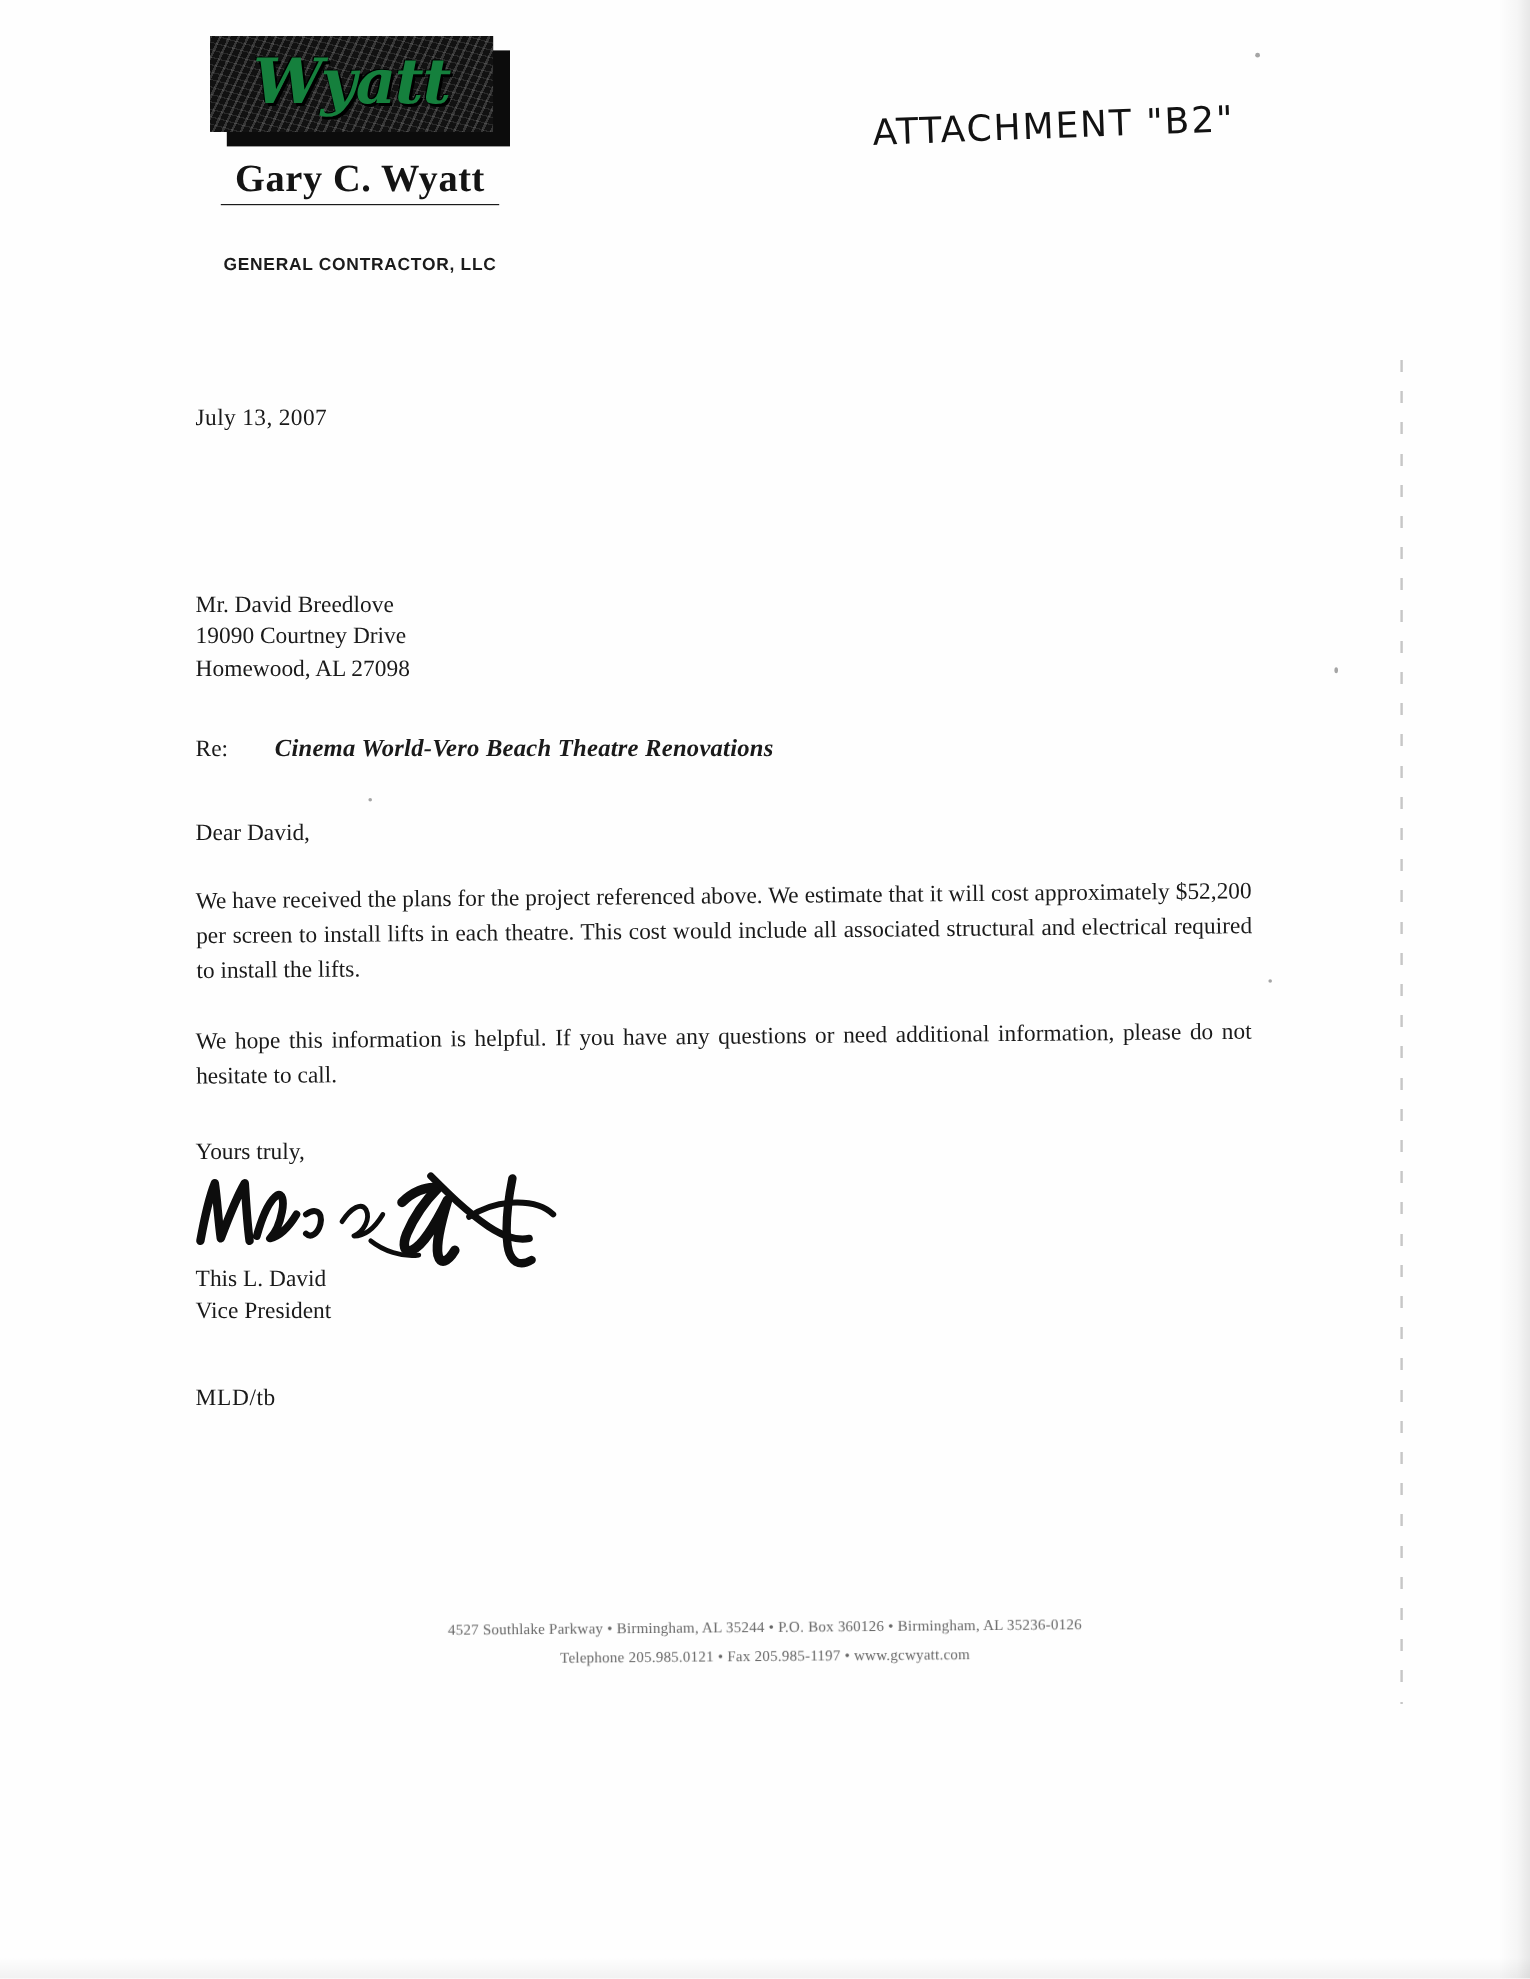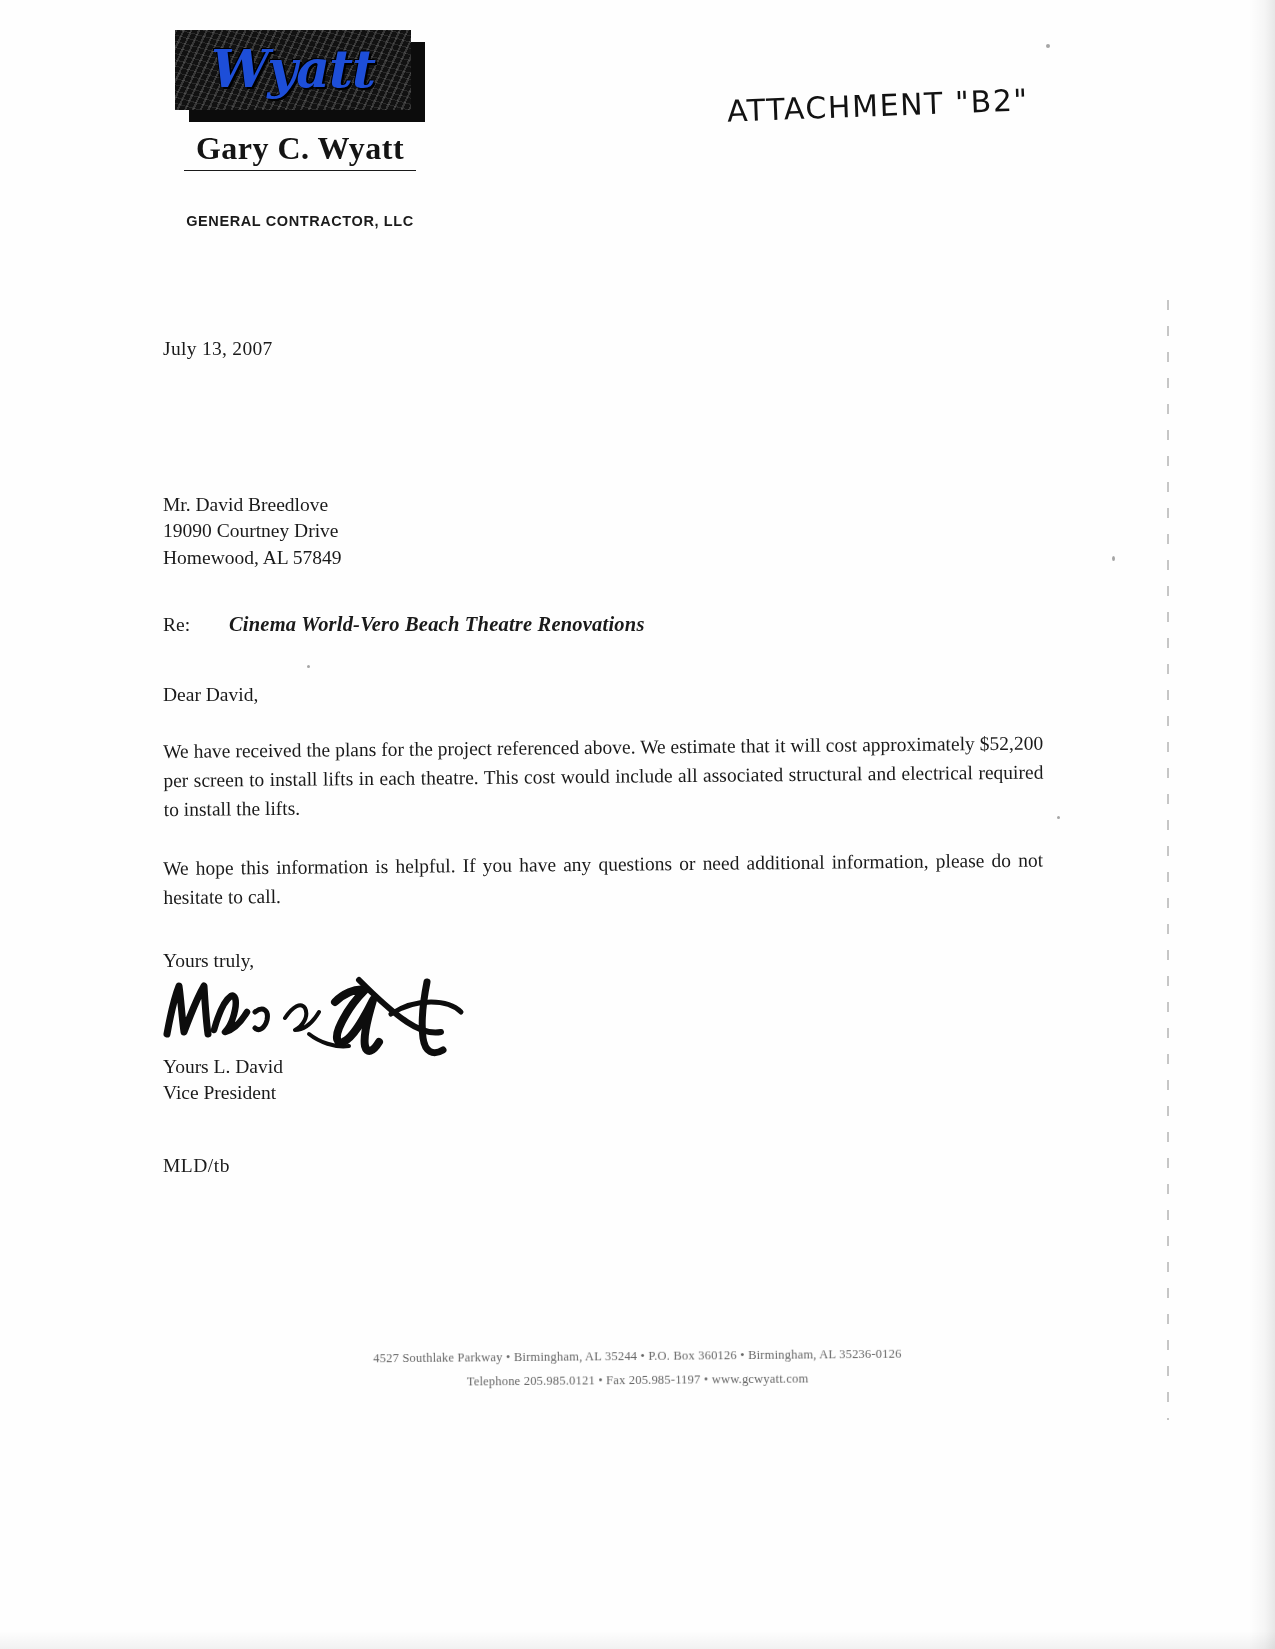--- a/index.html
+++ b/index.html
@@ -98,21 +98,21 @@
     top: 0;
     width: 236px;
     height: 80px;
     line-height: 78px;
     text-align: center;
     font-family: "DejaVu Serif", serif;
     font-weight: bold;
     font-style: italic;
     font-size: 52px;
     letter-spacing: -1px;
-    color: #1d4ed8;
+    color: #15803d;
     text-shadow: 2px 2px 0 #000, -1px -1px 0 #000;
   }
   .lh-name {
     margin-top: 4px;
     font-family: "Liberation Serif", serif;
     font-size: 32px;
     letter-spacing: 0.5px;
     color: #141414;
     font-weight: 600;
   }
@@ -238,21 +238,21 @@
 
   <div class="attachment-note">ATTACHMENT "B2"</div>
 
   <div class="letter">
 
     <div class="date">July 13, 2007</div>
 
     <div class="recipient">
       <div>Mr. David Breedlove</div>
       <div>19090 Courtney Drive</div>
-      <div>Homewood, AL 57849</div>
+      <div>Homewood, AL 27098</div>
     </div>
 
     <div class="re-line">
       <span class="re-label">Re:</span>
       <span class="re-subject">Cinema World-Vero Beach Theatre Renovations</span>
     </div>
 
     <div class="salutation">Dear David,</div>
 
     <div class="para skew">We have received the plans for the project referenced above.  We estimate that it will cost approximately $52,200 per screen to install lifts in each theatre.  This cost would include all associated structural and electrical required to install the lifts.</div>
@@ -270,21 +270,21 @@
           <path d="M176,30 C184,22 196,16 206,18 C196,28 186,42 180,56 C176,66 178,72 184,70 C194,66 204,48 214,28 C208,48 204,64 206,74 C208,82 214,80 220,70" stroke-width="8"></path>
           <path d="M200,8 C214,22 230,38 248,50 C260,58 272,62 282,60" stroke-width="6"></path>
           <path d="M232,42 C244,34 258,30 272,30 C286,30 296,34 302,40" stroke-width="5"></path>
           <path d="M268,10 C264,30 262,50 264,66 C266,80 274,84 284,78" stroke-width="7"></path>
           <path d="M150,62 C160,70 176,76 190,74" stroke-width="4"></path>
         </g>
       </svg>
     </div>
 
     <div class="signer">
-      <div>Yours L. David</div>
+      <div>This L. David</div>
       <div>Vice President</div>
     </div>
 
     <div class="initials">MLD/tb</div>
   </div>
 
   <div class="footer">
     <div>4527 Southlake Parkway • Birmingham, AL 35244 • P.O. Box 360126 • Birmingham, AL 35236-0126</div>
     <div>Telephone  205.985.0121 • Fax  205.985-1197 • www.gcwyatt.com</div>
   </div>

